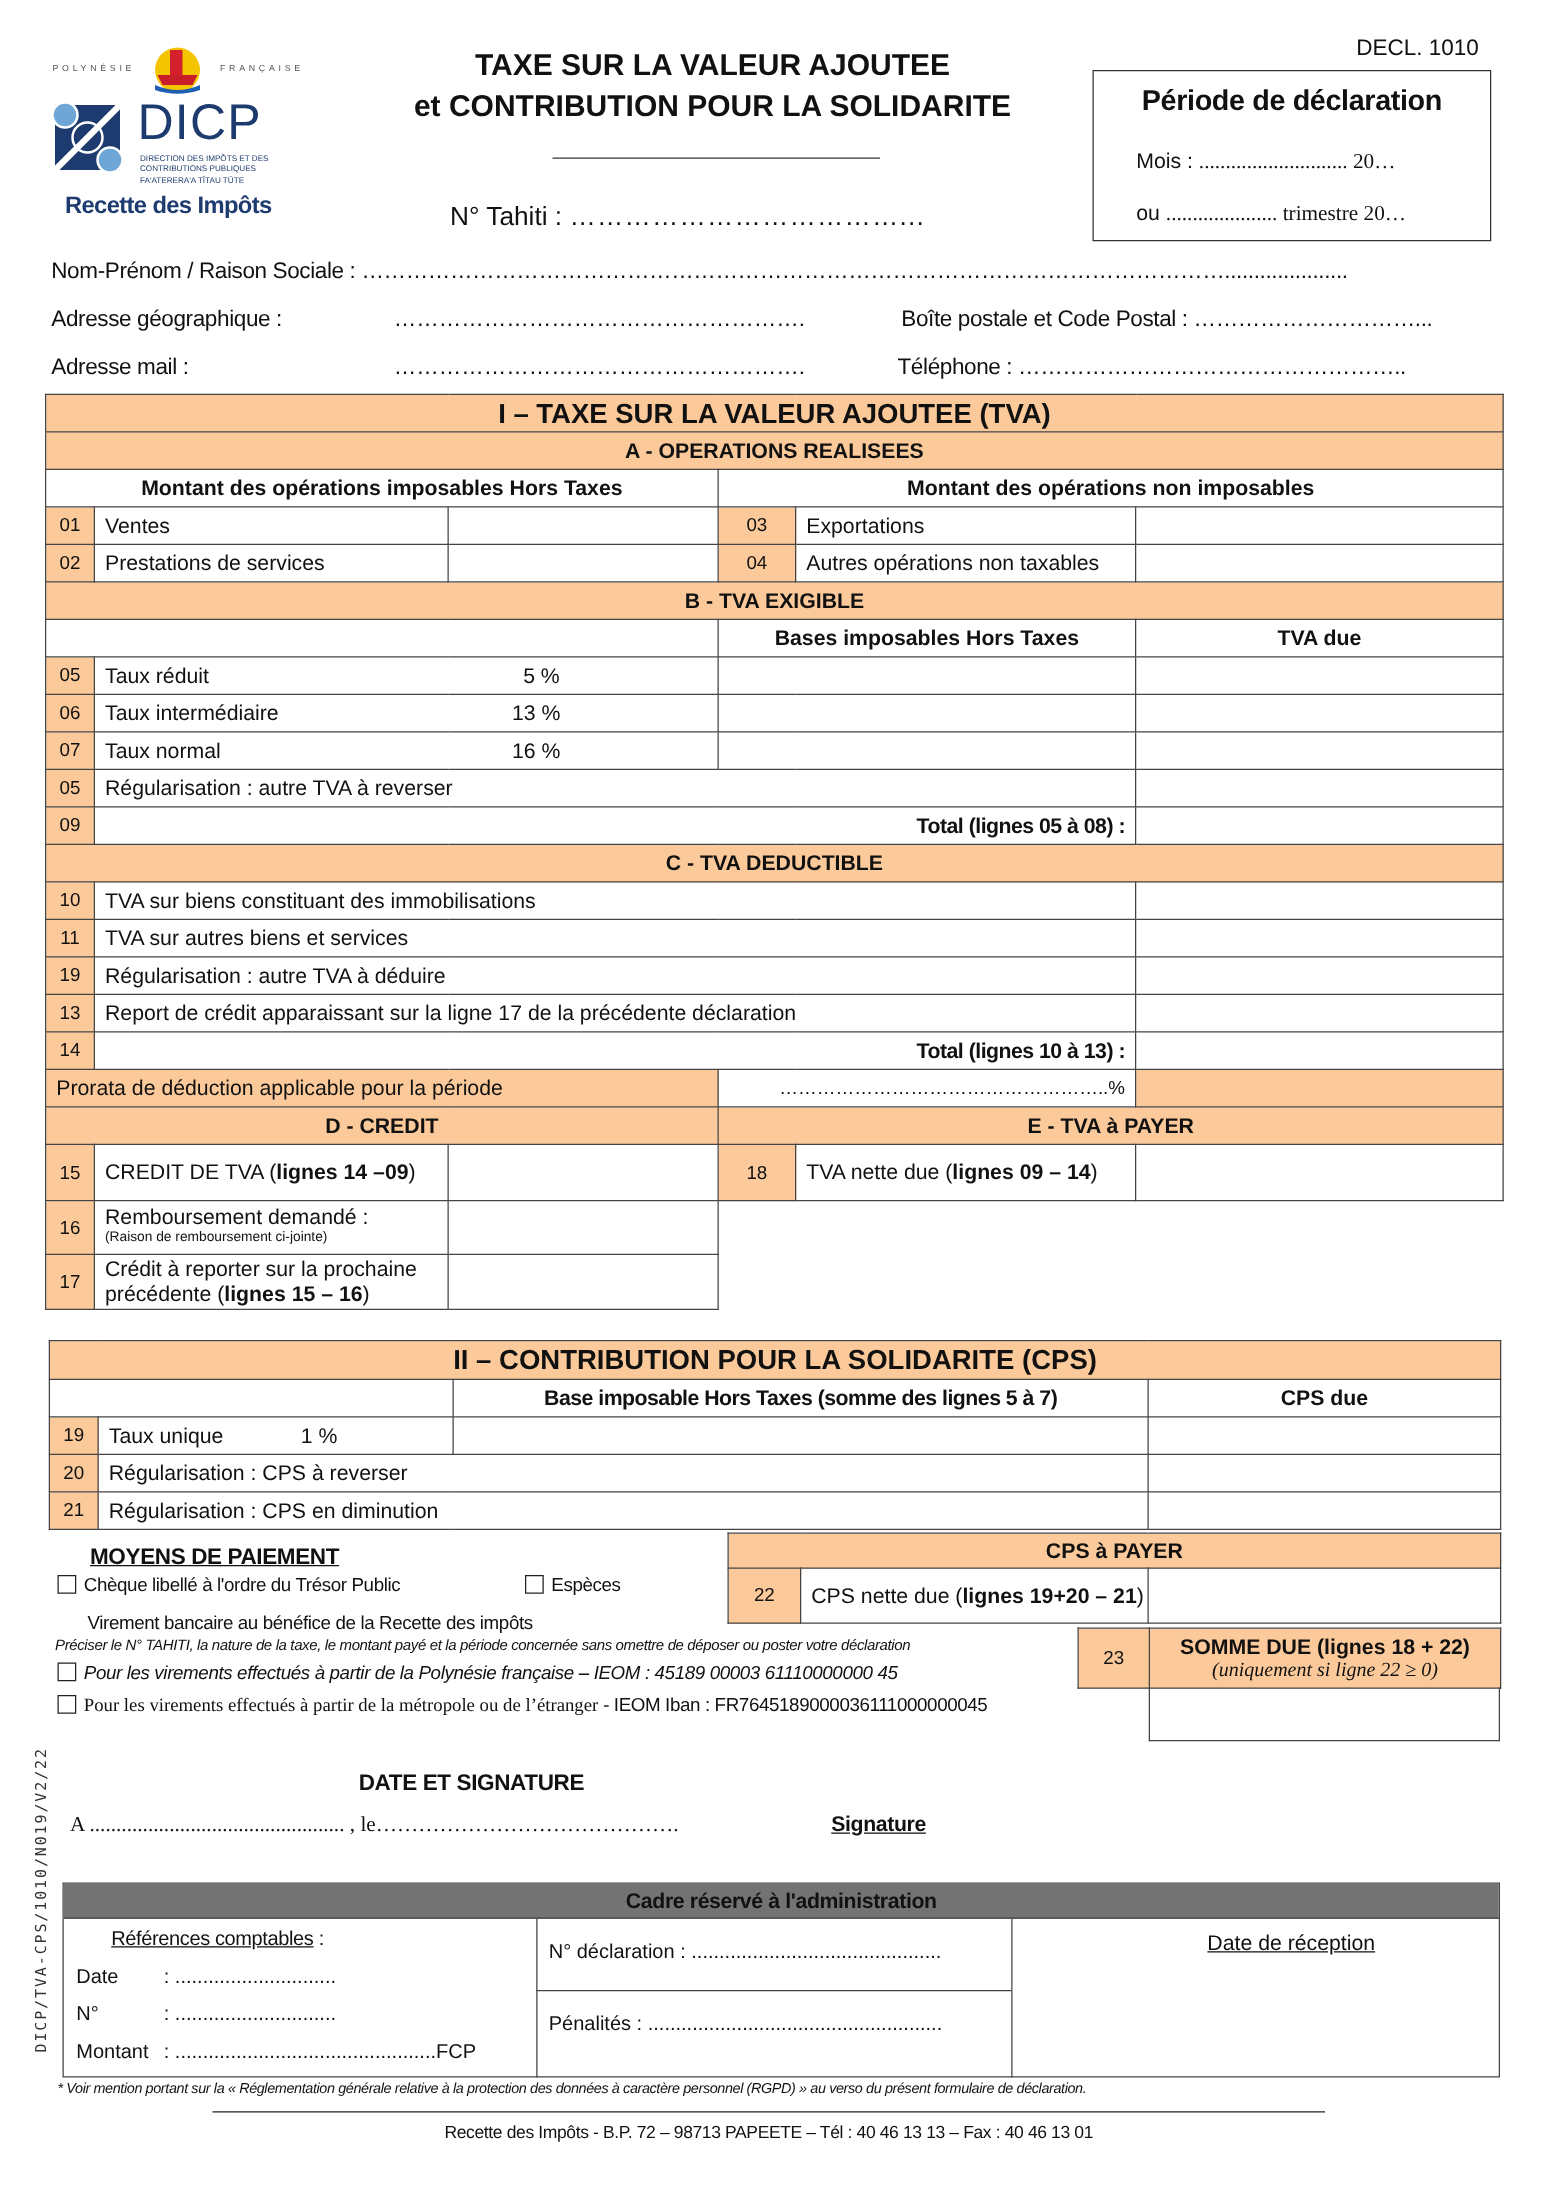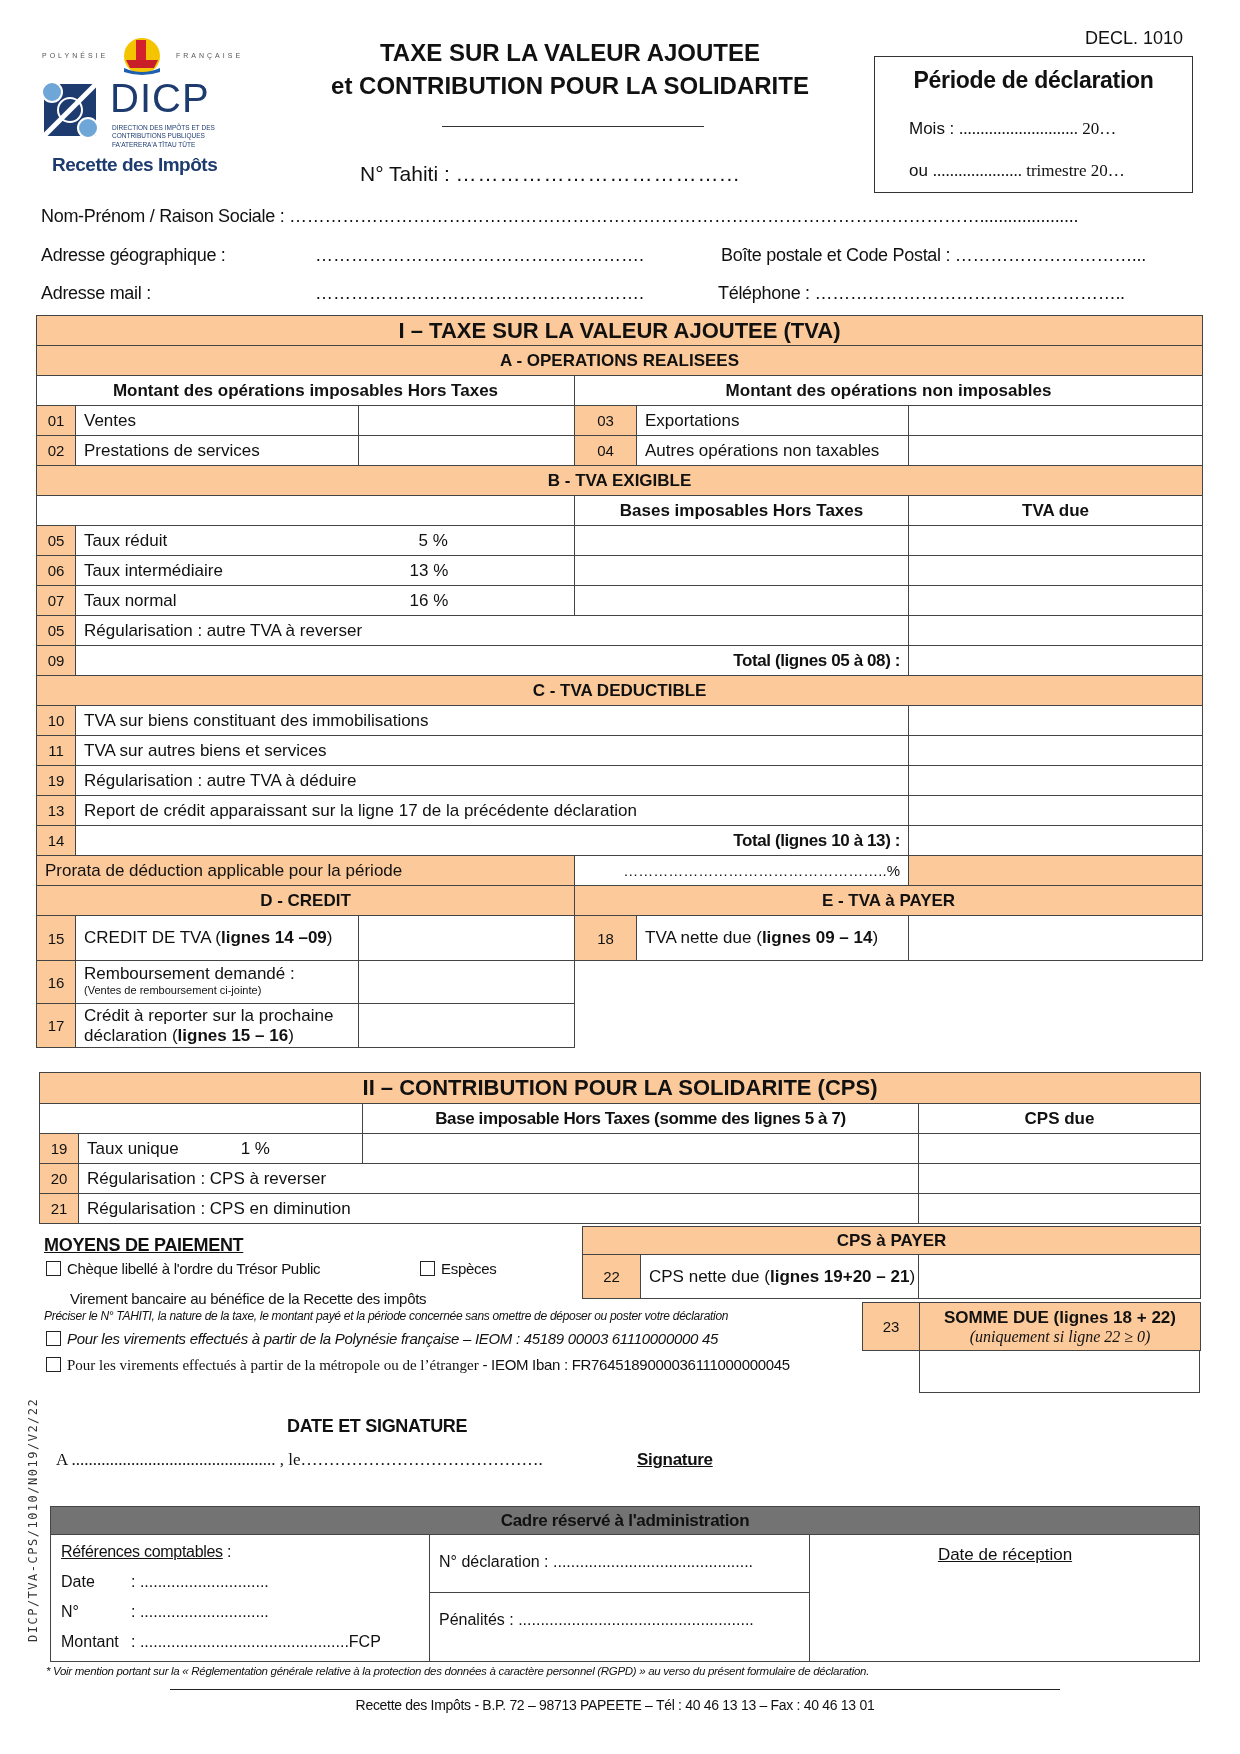--- a/index.html
+++ b/index.html
@@ -10,21 +10,21 @@
   .b { font-weight: bold; }
   .center { text-align: center; }
   .dots { letter-spacing: 1px; }
   table.grid { position: absolute; border-collapse: collapse; table-layout: fixed; }
   table.grid td { border: 1.5px solid #444; padding: 0 8px; height: 30px; font-size: 17px; vertical-align: middle; white-space: nowrap; }
   table.grid td.num { background: #fcca9a; text-align: center; padding: 0; font-size: 15px; }
   table.grid td.hdr { background: #fcca9a; text-align: center; font-weight: bold; }
   table.grid td.shade { background: #fcca9a; }
   .chk { display: inline-block; width: 15px; height: 15px; border: 1.3px solid #222; vertical-align: -2px; margin-right: 6px; }
   .serif { font-family: "Liberation Serif", serif; }
-  .ul { text-decoration: underline; }
+  .ul { text-decoration: underline; margin-left: 28px; }
   .vertical { transform: rotate(-90deg); transform-origin: left top; font-family: "DejaVu Sans Mono", monospace; font-size: 12px; letter-spacing: 1.5px; color: #333; white-space: nowrap; }
 </style>
 </head>
 <body>
 
 <div class="abs" style="left:38px;top:34px;width:222px;height:140px;">
   <span class="abs" style="left:4px;top:18px;font-size:7px;letter-spacing:3px;color:#555;">POLYNÉSIE</span>
   <svg class="abs" style="left:80px;top:0;" width="48" height="42" viewBox="0 0 48 42">
     <circle cx="24" cy="22" r="18" fill="#f5c400"></circle>
     <rect x="18" y="6" width="10" height="20" fill="#d4202c"></rect>
@@ -203,30 +203,30 @@
     <td><span>CREDIT DE TVA (</span><b>lignes 14 –09</b><span>)</span></td>
     <td></td>
     <td class="num">18</td>
     <td><span>TVA nette due (</span><b>lignes 09 – 14</b><span>)</span></td>
     <td></td>
   </tr>
   <tr>
     <td class="num" style="height:43px;">16</td>
     <td style="line-height:16px;">
           <div>Remboursement demandé :</div>
-          <div style="font-size:11px;">(Ventes de remboursement ci-jointe)</div>
+          <div style="font-size:11px;">(Raison de remboursement ci-jointe)</div>
         </td>
     <td></td>
     <td colspan="3" style="border:none;"></td>
   </tr>
   <tr>
     <td class="num" style="height:44px;">17</td>
     <td style="line-height:20px;">
           <div>Crédit à reporter sur la prochaine</div>
-          <div><span>déclaration (</span><b>lignes 15 – 16</b><span>)</span></div>
+          <div><span>précédente (</span><b>lignes 15 – 16</b><span>)</span></div>
         </td>
     <td></td>
     <td colspan="3" style="border:none;"></td>
   </tr>
 </tbody>
   </table>
 
 <table class="grid" style="left:39px;top:1072px;width:1161px;">
   <colgroup>
     <col style="width:39px">

